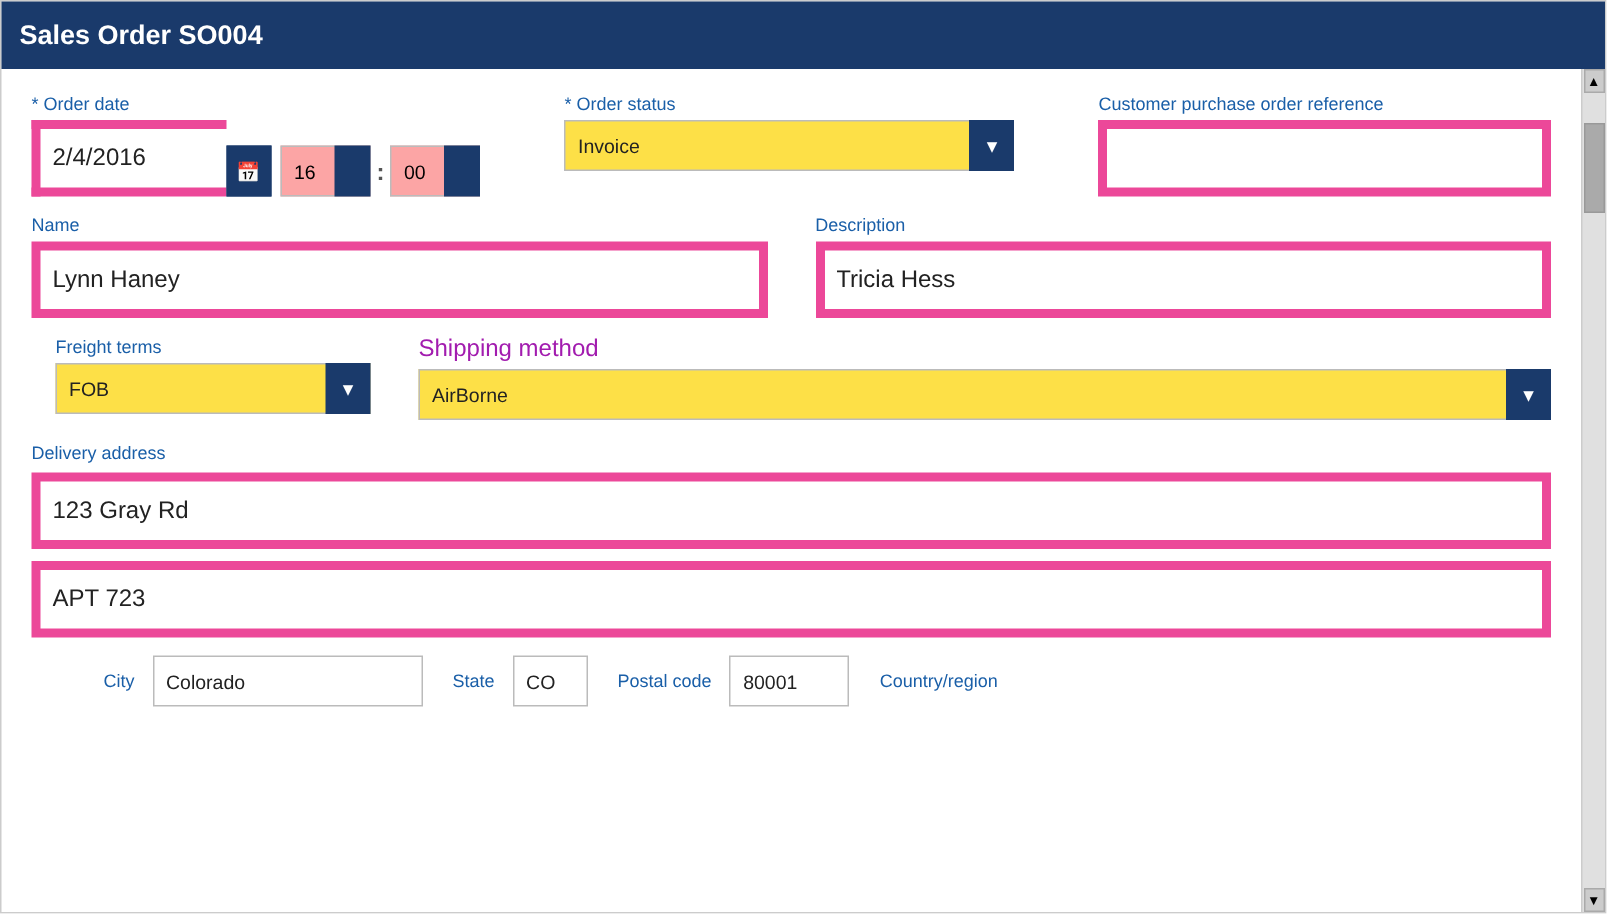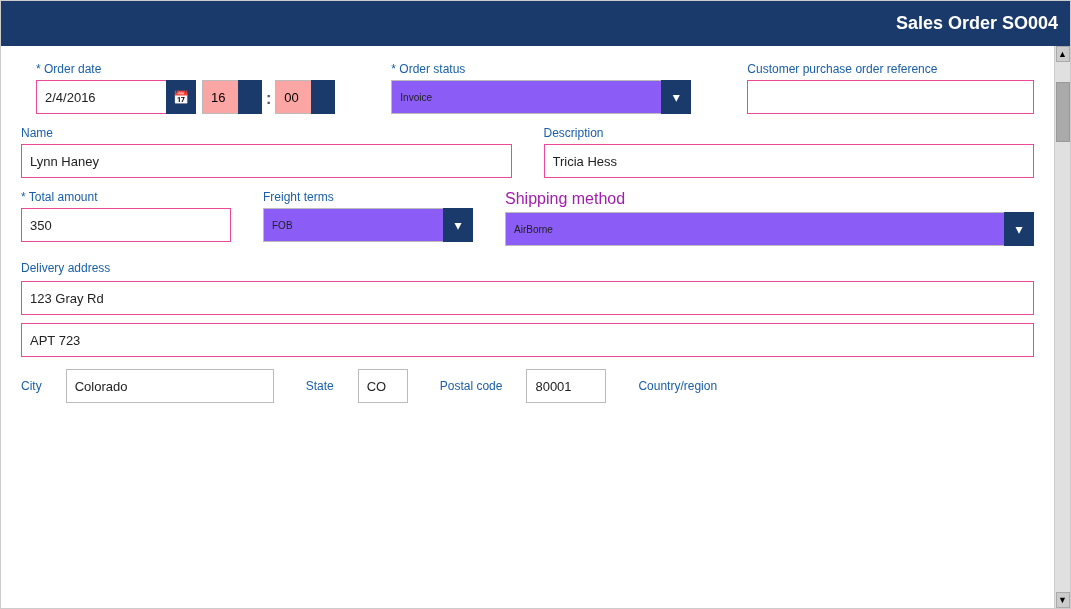--- a/index.html
+++ b/index.html
@@ -3,21 +3,21 @@
   <meta charset="utf-8">
   <style>
     * { box-sizing: border-box; margin: 0; padding: 0; }
     body { font-family: Arial, sans-serif; font-size: 13px; background: #f0f0f0; }
 
     .window { width: 1071px; min-height: 609px; background: #fff; border: 1px solid #ccc; display: flex; flex-direction: column; }
 
     .title-bar {
       background: #1a3a6b;
       color: #fff;
-      text-align: right;
+      text-align: left;
       padding: 12px;
       font-size: 18px;
       font-weight: bold;
     }
 
     .form-body {
       padding: 16px 20px;
       flex: 1;
       overflow-y: auto;
     }
@@ -39,40 +39,40 @@
       color: #1a5fa8;
       font-size: 12px;
     }
 
     label.required::before {
       content: "* ";
       color: #1a5fa8;
     }
 
     input[type="text"], input[type="date"] {
-      border: 1px solid #ec4899;
+      border: 6px solid #ec4899;
       padding: 6px 8px;
-      font-size: 13px;
-      height: 34px;
+      font-size: 16px;
+      height: 51px;
       color: #222;
     }
 
     .select-wrapper {
       position: relative;
       display: inline-block;
     }
 
     .select-wrapper select {
       appearance: none;
       -webkit-appearance: none;
       border: 1px solid #bbb;
       padding: 6px 34px 6px 8px;
-      font-size: 10px;
-      height: 34px;
-      background: #8b5cf6;
+      font-size: 13px;
+      height: 34px;
+      background: #fde047;
       color: #222;
       cursor: pointer;
       width: 100%;
     }
 
     .select-wrapper .dropdown-arrow {
       position: absolute;
       right: 0;
       top: 0;
       height: 34px;
@@ -168,22 +168,23 @@
       padding: 6px 8px;
       font-size: 13px;
       height: 34px;
       color: #222;
       margin-bottom: 8px;
     }
 
     .city-row {
       display: flex;
       align-items: center;
-      gap: 24px;
+      gap: 12px;
       margin-top: 4px;
+      margin-left: 48px;
     }
 
     .city-label { color: #1a5fa8; font-size: 12px; }
 
     .scrollbar {
       width: 16px;
       background: #e0e0e0;
       border-left: 1px solid #ccc;
       display: flex;
       flex-direction: column;
@@ -215,21 +216,21 @@
 
 <div class="window">
 
   <div class="title-bar">
     <span>Sales Order SO004</span>
   </div>
 
   <div style="display:flex; flex:1; overflow:hidden;">
     <div class="form-body" style="flex:1;">
 
-      <div class="form-row" style="align-items:flex-start;margin-left:15px;">
+      <div class="form-row" style="align-items:flex-start;">
 
         <div class="form-group">
           <label class="required">Order date</label>
           <div class="date-group">
             <input type="text" style="width: 130px; border-right: none;" value="2/4/2016">
             <button class="calendar-btn">📅</button>
             <div class="time-group" style="margin-left:6px;">
               <div class="time-select">
                 <select>
                   <option>16</option>
@@ -275,24 +276,20 @@
           <input type="text" class="full-width-input" value="Lynn Haney" style="">
         </div>
         <div class="form-group" style="flex:1; margin-left:16px;">
           <label style="color:#1a5fa8; font-size:12px;">Description</label>
           <input type="text" class="full-width-input" value="Tricia Hess" style="">
         </div>
       </div>
 
       <div class="form-row" style="align-items:flex-start;">
 
-        <div class="form-group" style="width:210px;">
-          <label class="required">Total amount</label>
-          <input type="text" style="width: 210px;" value="350">
-        </div>
 
 
         <div class="form-group" style="width:210px; margin-left:16px;">
           <label style="color:#1a5fa8; font-size:12px;">Freight terms</label>
           <div class="select-wrapper" style="width:210px;">
             <select style="width:210px;">
               <option>FOB</option><option>CIF</option><option>EXW</option><option>DDP</option>
             </select>
             <div class="dropdown-arrow"></div>
           </div>
@@ -310,21 +307,21 @@
       </div>
 
       <div>
         <div class="delivery-section-label">Delivery address</div>
         <input type="text" class="address-input" value="123 Gray Rd" style="">
         <input type="text" class="address-input" value="APT 723" style="">
 
         
         <div class="city-row">
           <span class="city-label">City</span>
-          <input type="text" style="width: 208px; border: 1px solid rgb(187, 187, 187); padding: 6px 8px; height: 34px; font-size: 13px;" value="Colorado">
+          <input type="text" style="width: 180px; border: 1px solid rgb(187, 187, 187); padding: 6px 8px; height: 34px; font-size: 13px;" value="Colorado">
 
           <span class="city-label" style="margin-left:8px;">State</span>
           <input type="text" style="width: 50px; border: 1px solid rgb(187, 187, 187); padding: 6px 8px; height: 34px; font-size: 13px;" value="CO">
 
           <span class="city-label" style="margin-left:8px;">Postal code</span>
           <input type="text" style="width: 80px; border: 1px solid rgb(187, 187, 187); padding: 6px 8px; height: 34px; font-size: 13px;" value="80001">
 
           <span class="city-label" style="margin-left:8px;">Country/region</span>
         </div>
       </div>

